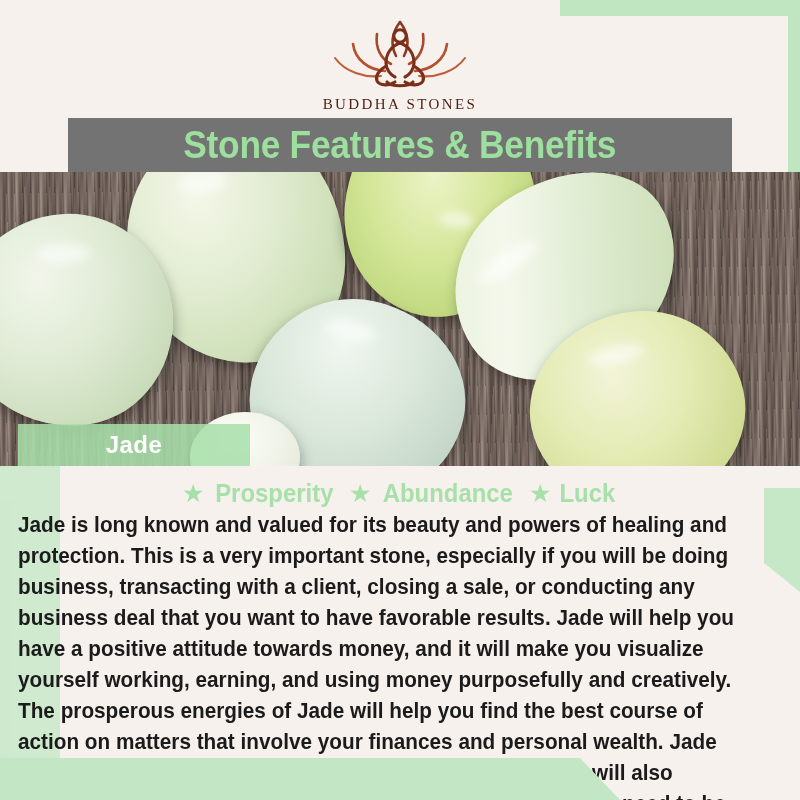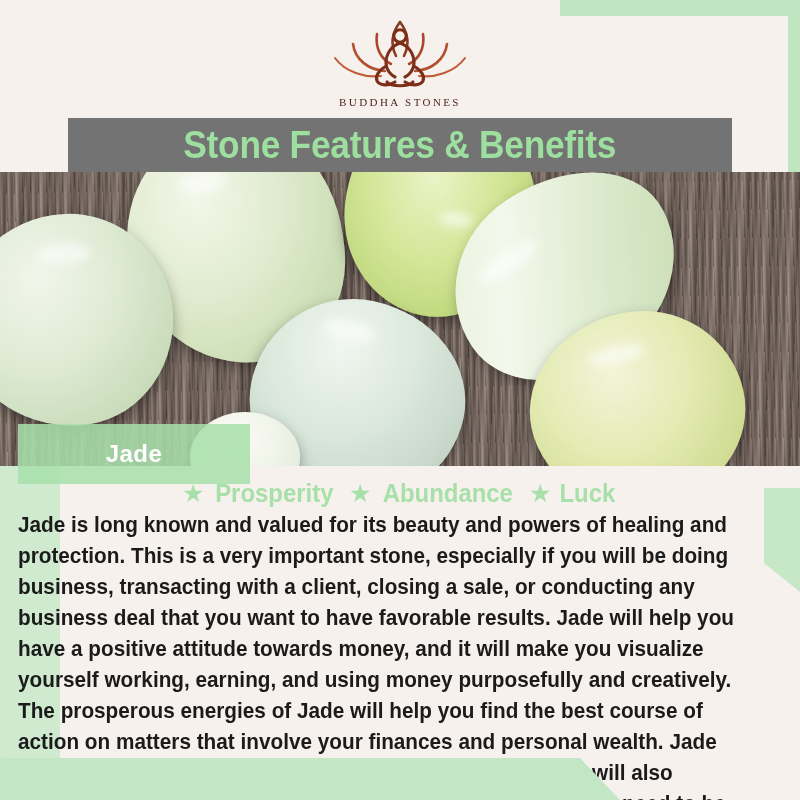--- a/index.html
+++ b/index.html
@@ -84,21 +84,21 @@
     position: absolute;
     top: 14px;
     left: 0;
     width: 800px;
     text-align: center;
   }
   .lotus-svg { display: block; margin: 0 auto; }
   .brand-name {
     margin-top: 4px;
     font-family: "Liberation Serif", serif;
-    font-size: 11px;
+    font-size: 15px;
     letter-spacing: 2.4px;
     color: #4a1f16;
     font-weight: 400;
   }
 
   
   .title-band {
     position: absolute;
     top: 118px;
     left: 68px;
@@ -196,21 +196,21 @@
     border-radius: 50%;
     filter: blur(4px);
   }
 
   
   .jade-bar {
     position: absolute;
     left: 18px;
     top: 424px;
     width: 232px;
-    height: 60px;
+    height: 42px;
     background: rgba(168, 223, 170, 0.86);
     display: flex;
     align-items: center;
     justify-content: center;
   }
   .jade-label {
     color: #ffffff;
     font-size: 24px;
     font-weight: bold;
     letter-spacing: 0.5px;

